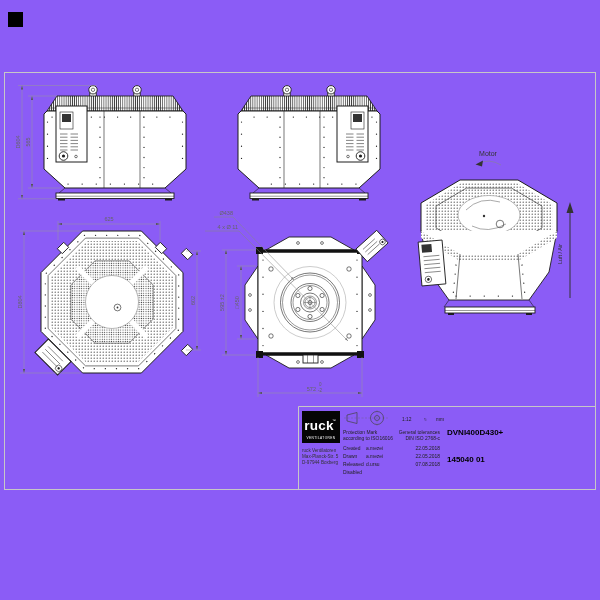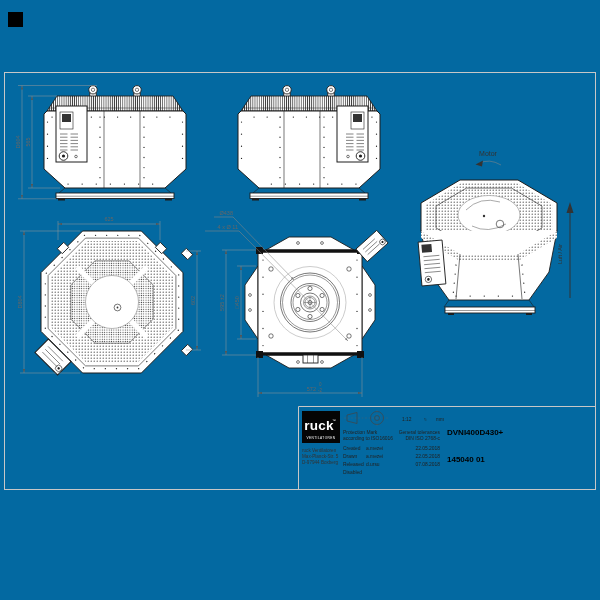--- a/index.html
+++ b/index.html
@@ -1,16 +1,16 @@
 <!DOCTYPE html>
 <html><head>
 <meta charset="utf-8">
 <style>
   html,body{margin:0;padding:0;background:#fff;}
-  .sheet{position:relative;width:600px;height:600px;background:#0369a1;overflow:hidden;}
+  .sheet{position:relative;width:600px;height:600px;background:#8b5cf6;overflow:hidden;}
   svg{position:absolute;left:0;top:0;}
   text{font-family:"Liberation Sans","DejaVu Sans",sans-serif;}
   
   .o  {fill:#ffffff;stroke:#1c1c1c;stroke-width:1;}
   .o9 {fill:#ffffff;stroke:#1c1c1c;stroke-width:.9;}
   .o2 {fill:none;stroke:#1c1c1c;stroke-width:.6;}
   .o3 {fill:none;stroke:#1c1c1c;stroke-width:.45;}
   .d  {stroke:#999;stroke-width:.5;fill:none;}
   .lead{stroke:#888;stroke-width:.55;fill:none;}
   .dots{stroke:#222;stroke-width:1.25;stroke-linecap:round;fill:none;}

